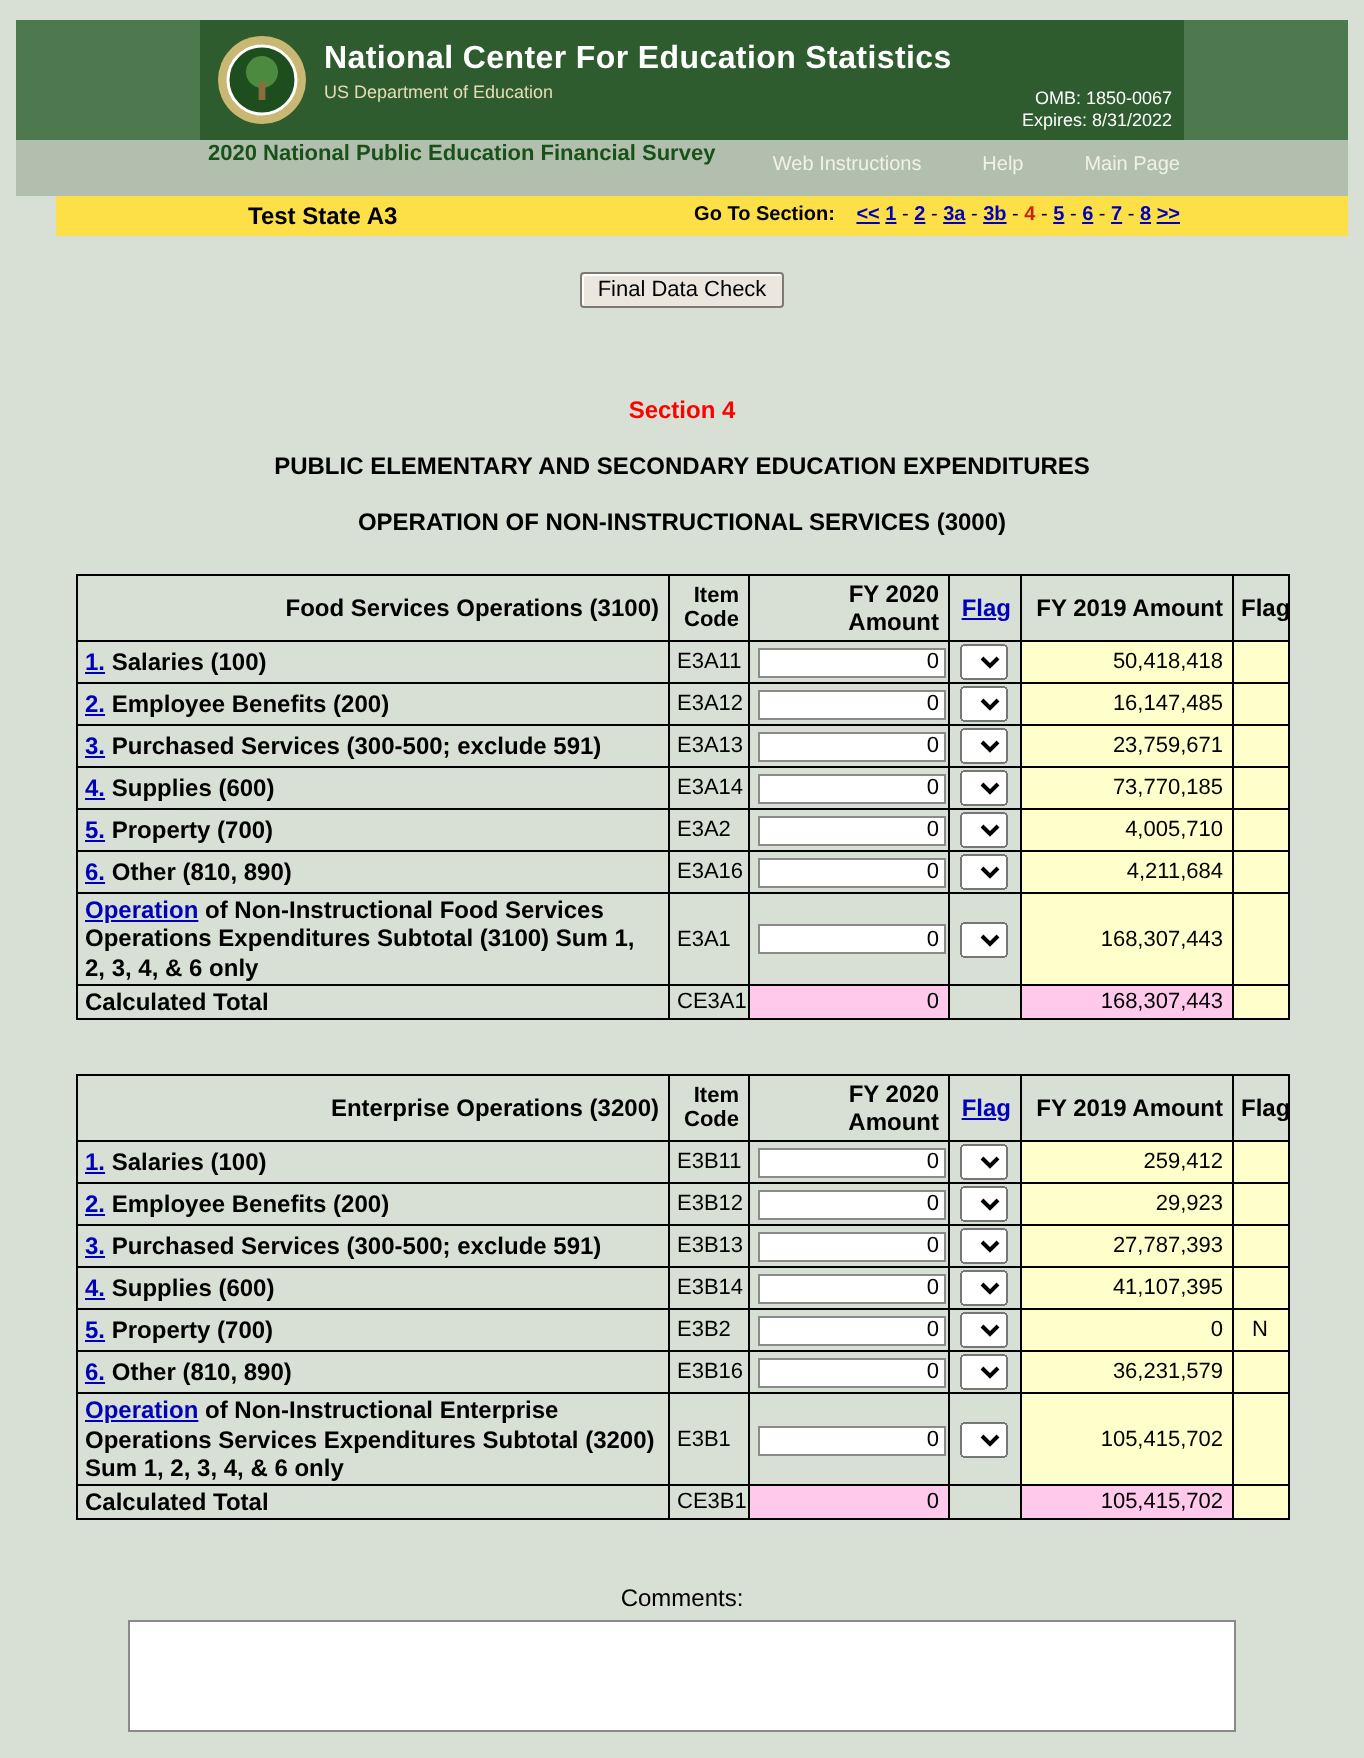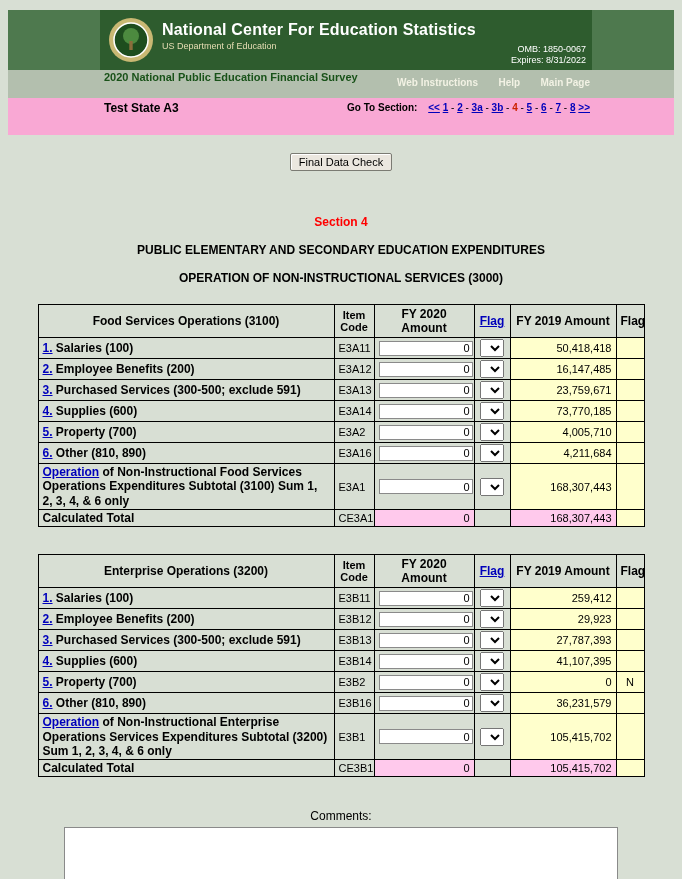--- a/index.html
+++ b/index.html
@@ -14,23 +14,23 @@
   .header-core { position:absolute; left:92px; top:0; height:100%; width:492px; background:#2e5c2e; }
   .seal { position:absolute; left:8px; top:7px; }
   .agency { position:absolute; left:62px; top:11px; }
   .agency-title { font-size:16px; font-weight:bold; color:#ffffff; letter-spacing:.2px; }
   .agency-sub { font-size:9px; color:#e6ddb4; margin-top:2px; }
   .omb-block { position:absolute; right:6px; bottom:3px; text-align:right; color:#ffffff; font-size:9px; line-height:1.3; }
   
   .survey-bar { height:28px; background:#b3bfae; position:relative; }
   .survey-title { position:absolute; left:96px; top:1px; font-size:11px; font-weight:bold; color:#195219; }
   .survey-links { position:absolute; right:84px; top:2px; }
-  .survey-links a { font-size:10px; font-weight:bold; color:#f2f2e4; text-decoration:none; margin-left:16px; }
-  
-  .state-bar { height:37px; background:#f9a8d4; position:relative; }
+  .survey-links a { font-size:10px; font-weight:normal; color:#f2f2e4; text-decoration:none; margin-left:26px; }
+  
+  .state-bar { height:20px; background:#fde047; position:relative;margin-left:20px; }
   .state-name { position:absolute; left:96px; top:3px; font-weight:bold; font-size:12px; }
   .goto { position:absolute; right:84px; top:4px; font-size:10px; }
   .goto-label { font-weight:bold; margin-right:8px; }
   .goto a { color:#0000bb; font-weight:bold; text-decoration:underline; }
   .goto-current { color:#cc2200; font-weight:bold; }
   .goto-separator { color:#000; }
   
   .center-row { text-align:center; }
   .classic-btn {
     font-family:"Liberation Sans", sans-serif; font-size:11px; color:#000;
@@ -39,21 +39,21 @@
   }
   .top-btn-row { margin-top:17px; }
   
   .section-title { margin-top:44px; text-align:center; font-size:12px; font-weight:bold; color:#ff0000; }
   .section-line { margin-top:14px; text-align:center; font-size:12px; font-weight:bold; }
   
   .tables-host { margin-top:19px; }
   table.data-table { width:606px; margin:0 auto; border-collapse:collapse; font-size:12px; table-layout:fixed; }
   table.data-table + table.data-table { margin-top:27px; }
   .data-table th, .data-table td { border:1px solid #000; padding:1px 4px; vertical-align:middle; overflow:hidden; }
-  .data-table th { text-align:center; font-weight:bold; padding:2px 4px; }
+  .data-table th { text-align:right; font-weight:bold; padding:2px 4px; }
   .th-code { font-weight:normal; font-size:11px; line-height:1.1; }
   .flag-head-link { color:#0000bb; text-decoration:underline; }
   .row-num { color:#0000bb; font-weight:bold; text-decoration:underline; }
   .lbl { font-weight:bold; }
   .sub-label { font-weight:bold; line-height:1.2; }
   .operation-link { color:#0000bb; font-weight:bold; text-decoration:underline; }
   .code-cell { font-size:11px; }
   .amt-input {
     width:94px; height:15px; font-size:11px; text-align:right;
     border:1px solid #8a8a8a; padding:0 2px; box-sizing:border-box;

